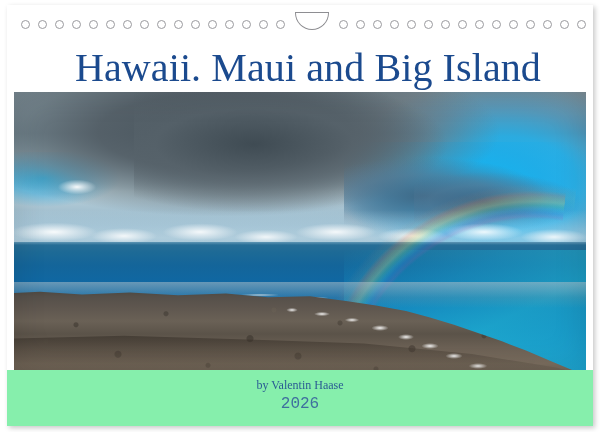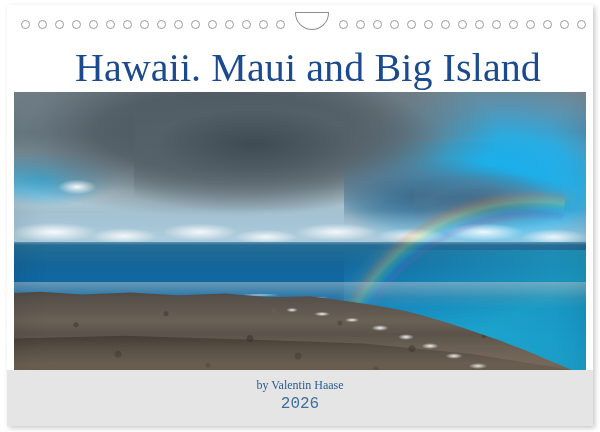--- a/index.html
+++ b/index.html
@@ -345,21 +345,21 @@
     pointer-events: none;
   }
 
   
   #footer-band {
     position: absolute;
     left: 0;
     top: 365px;
     width: 586px;
     height: 56px;
-    background: #e5e5e5;
+    background: #86efac;
     text-align: center;
   }
   #author-line {
     font-family: "Liberation Serif", serif;
     font-size: 12px;
     color: #2a5c93;
     margin-top: 9px;
     line-height: 1.1;
   }
   #year-line {

